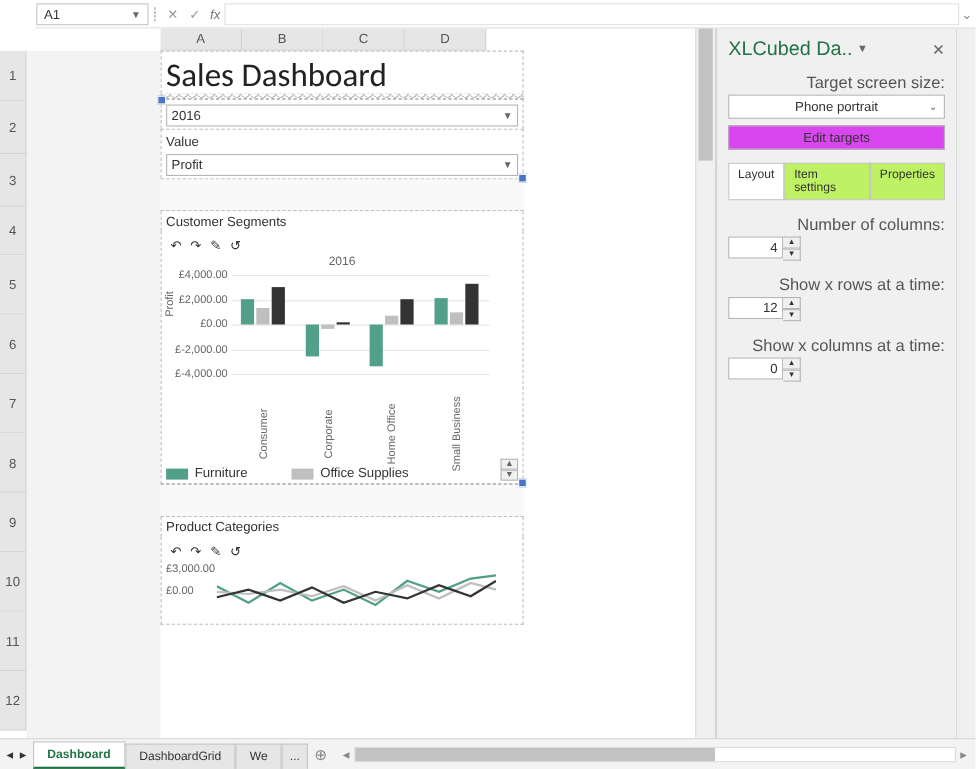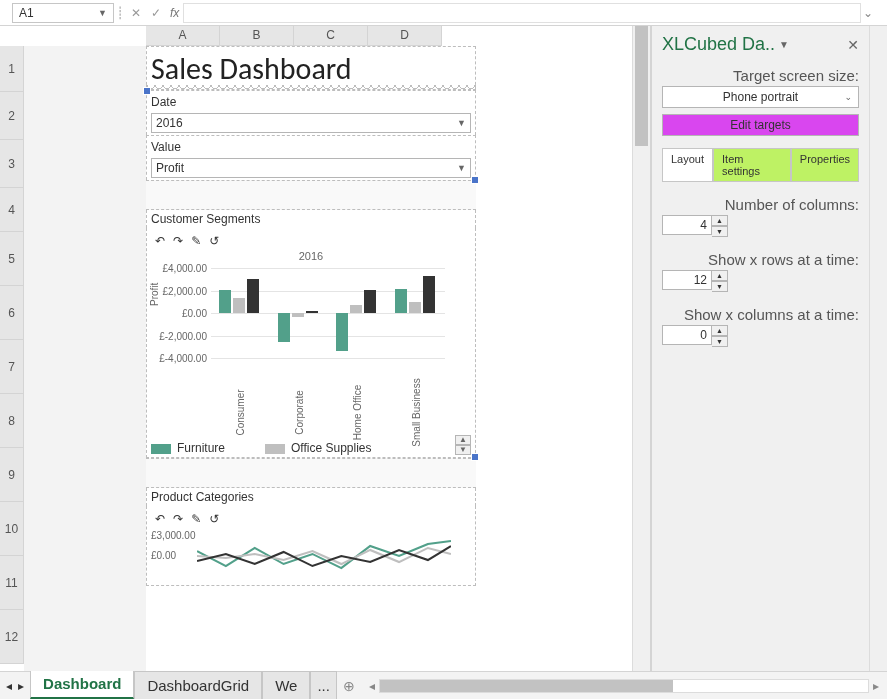--- a/index.html
+++ b/index.html
@@ -1,20 +1,20 @@
 <!DOCTYPE html>
 <html><head>
 <meta charset="utf-8">
 <style>
 *{box-sizing:border-box;margin:0;padding:0;font-family:"Segoe UI",Arial,sans-serif;font-size:12px;color:#333;}
 html,body{width:887px;height:699px;overflow:hidden;background:#fff;}
 .app{width:887px;height:699px;display:flex;flex-direction:column;}
 
 
-.fbar{height:26px;display:flex;align-items:center;border-bottom:1px solid #d4d4d4;background:#fff;padding:0 12px;}
+.fbar{height:26px;display:flex;align-items:center;border-bottom:1px solid #d4d4d4;background:#fff;padding:0 1px;margin-left:32px;}
 .namebox{width:102px;height:20px;border:1px solid #c6c6c6;background:#fff;display:flex;align-items:center;padding:0 6px;}
 .namebox .dd{margin-left:auto;font-size:9px;color:#666;}
 .fsep{width:12px;text-align:center;color:#999;}
 .ficon{width:20px;text-align:center;color:#999;cursor:pointer;}
 .flabel{font-style:italic;color:#777;padding:0 4px;}
 .finput{flex:1;height:20px;border:1px solid #e0e0e0;padding:0 4px;}
 .fdown{width:14px;text-align:center;color:#888;}
 
 
 .mainrow{flex:1;display:flex;min-height:0;}
@@ -95,21 +95,21 @@
 .spinner{display:flex;width:70px;}
 .spinner input{width:50px;height:20px;border:1px solid #b5b5b5;text-align:right;padding:0 4px;}
 .spinner .btns{width:16px;display:flex;flex-direction:column;}
 .spinner .btns div{flex:1;border:1px solid #b5b5b5;border-left:none;background:#f0f0f0;text-align:center;font-size:7px;line-height:9px;cursor:pointer;}
 
 
 .bottom{height:28px;display:flex;align-items:stretch;border-top:1px solid #d4d4d4;background:#f3f3f3;}
 .sheetnav{display:flex;align-items:center;padding:0 6px;gap:6px;color:#888;}
 .sheetnav span{cursor:pointer;}
 .sheets{display:flex;align-items:flex-end;}
-.sheet{padding:5px 12px;border:1px solid #c6c6c6;border-bottom:none;background:#e6e6e6;font-size:15px;cursor:pointer;}
+.sheet{padding:5px 12px;border:1px solid #c6c6c6;border-bottom:none;background:#e6e6e6;font-size:11px;cursor:pointer;}
 .sheet.active{background:#fff;border-bottom:2px solid #217346;color:#217346;font-weight:600;}
 .addsheet{width:24px;text-align:center;color:#888;cursor:pointer;align-self:center;font-size:14px;}
 .hscroll{flex:1;display:flex;align-items:center;padding:0 4px;}
 .hscroll .ar{width:14px;text-align:center;color:#888;cursor:pointer;}
 .hscroll .track{flex:1;height:14px;background:#fff;border:1px solid #dcdcdc;position:relative;}
 .hscroll .thumb{position:absolute;left:0;top:0;bottom:0;width:60%;background:#c2c2c2;}
 
 .minichart{position:absolute;left:50px;right:24px;top:30px;height:40px;}
 </style>
 </head>
@@ -156,21 +156,20 @@
               <div class="rh" style="height: 54px;">10</div>
               <div class="rh" style="height: 54px;">11</div>
               <div class="rh" style="height: 54px;">12</div>
             </div>
           <div class="gutterbg"></div>
 
           <div class="content">
             <div class="gtitle wavy" style="position:relative;">Sales Dashboard</div>
             <div class="sector bt wavy" style="position:relative;">
               <div class="handle hTL"></div>
-              <div class="lbl">Date</div>
               <div class="cbo">
                 <span>2016</span>
                 <span class="dd">▼</span>
               </div>
             </div>
             <div class="sector bt wavy" style="position:relative;">
               <div class="lbl">Value</div>
               <div class="cbo">
                 <span>Profit</span>
                 <span class="dd">▼</span>

